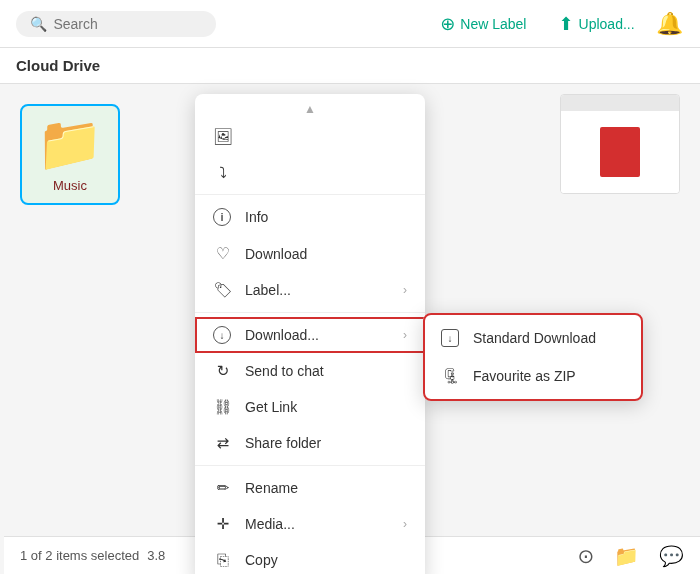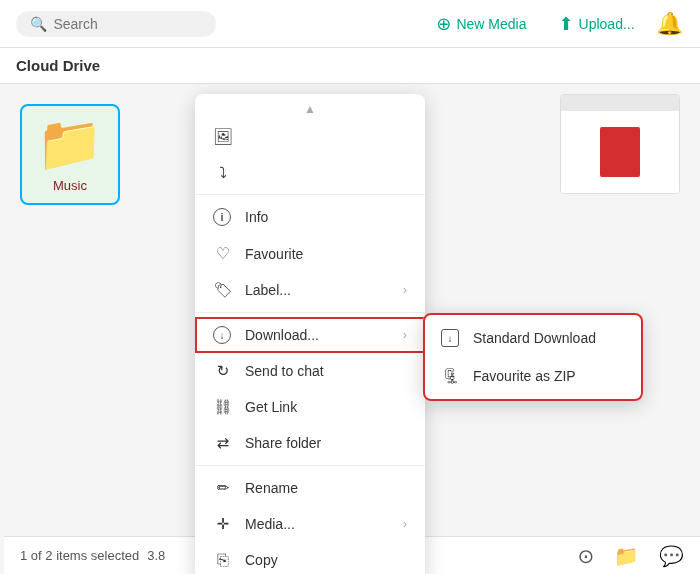--- a/index.html
+++ b/index.html
@@ -283,21 +283,21 @@
 <body>
 
 <div class="top-bar">
   <div class="search-box">
     <span class="search-icon-svg">🔍</span>
     <input type="text" placeholder="Search" style="">
   </div>
   <div class="top-bar-right">
     <button class="btn-new-folder">
       <span style="font-size:18px;color:#00a884;">⊕</span>
-      <span>New Media</span>
+      <span>New Label</span>
     </button>
     <button class="btn-upload">
       <span style="font-size:18px;color:#00a884;">⬆</span>
       <span>Upload...</span>
     </button>
     <span class="bell-icon">🔔</span>
   </div>
 </div>
 
 <div class="breadcrumb-bar">
@@ -335,21 +335,21 @@
 
     <div class="menu-item">
       <span class="menu-item-icon">
         <span class="icon-circle-i">i</span>
       </span>
       <span>Info</span>
     </div>
 
     <div class="menu-item">
       <span class="menu-item-icon icon-heart">♡</span>
-      <span>Favourite</span>
+      <span>Download</span>
     </div>
 
     <div class="menu-item">
       <span class="menu-item-icon" style="font-size:15px;">🏷</span>
       <span>Label...</span>
       <span class="menu-item-arrow">›</span>
     </div>
 
     <div class="menu-divider"></div>
 

